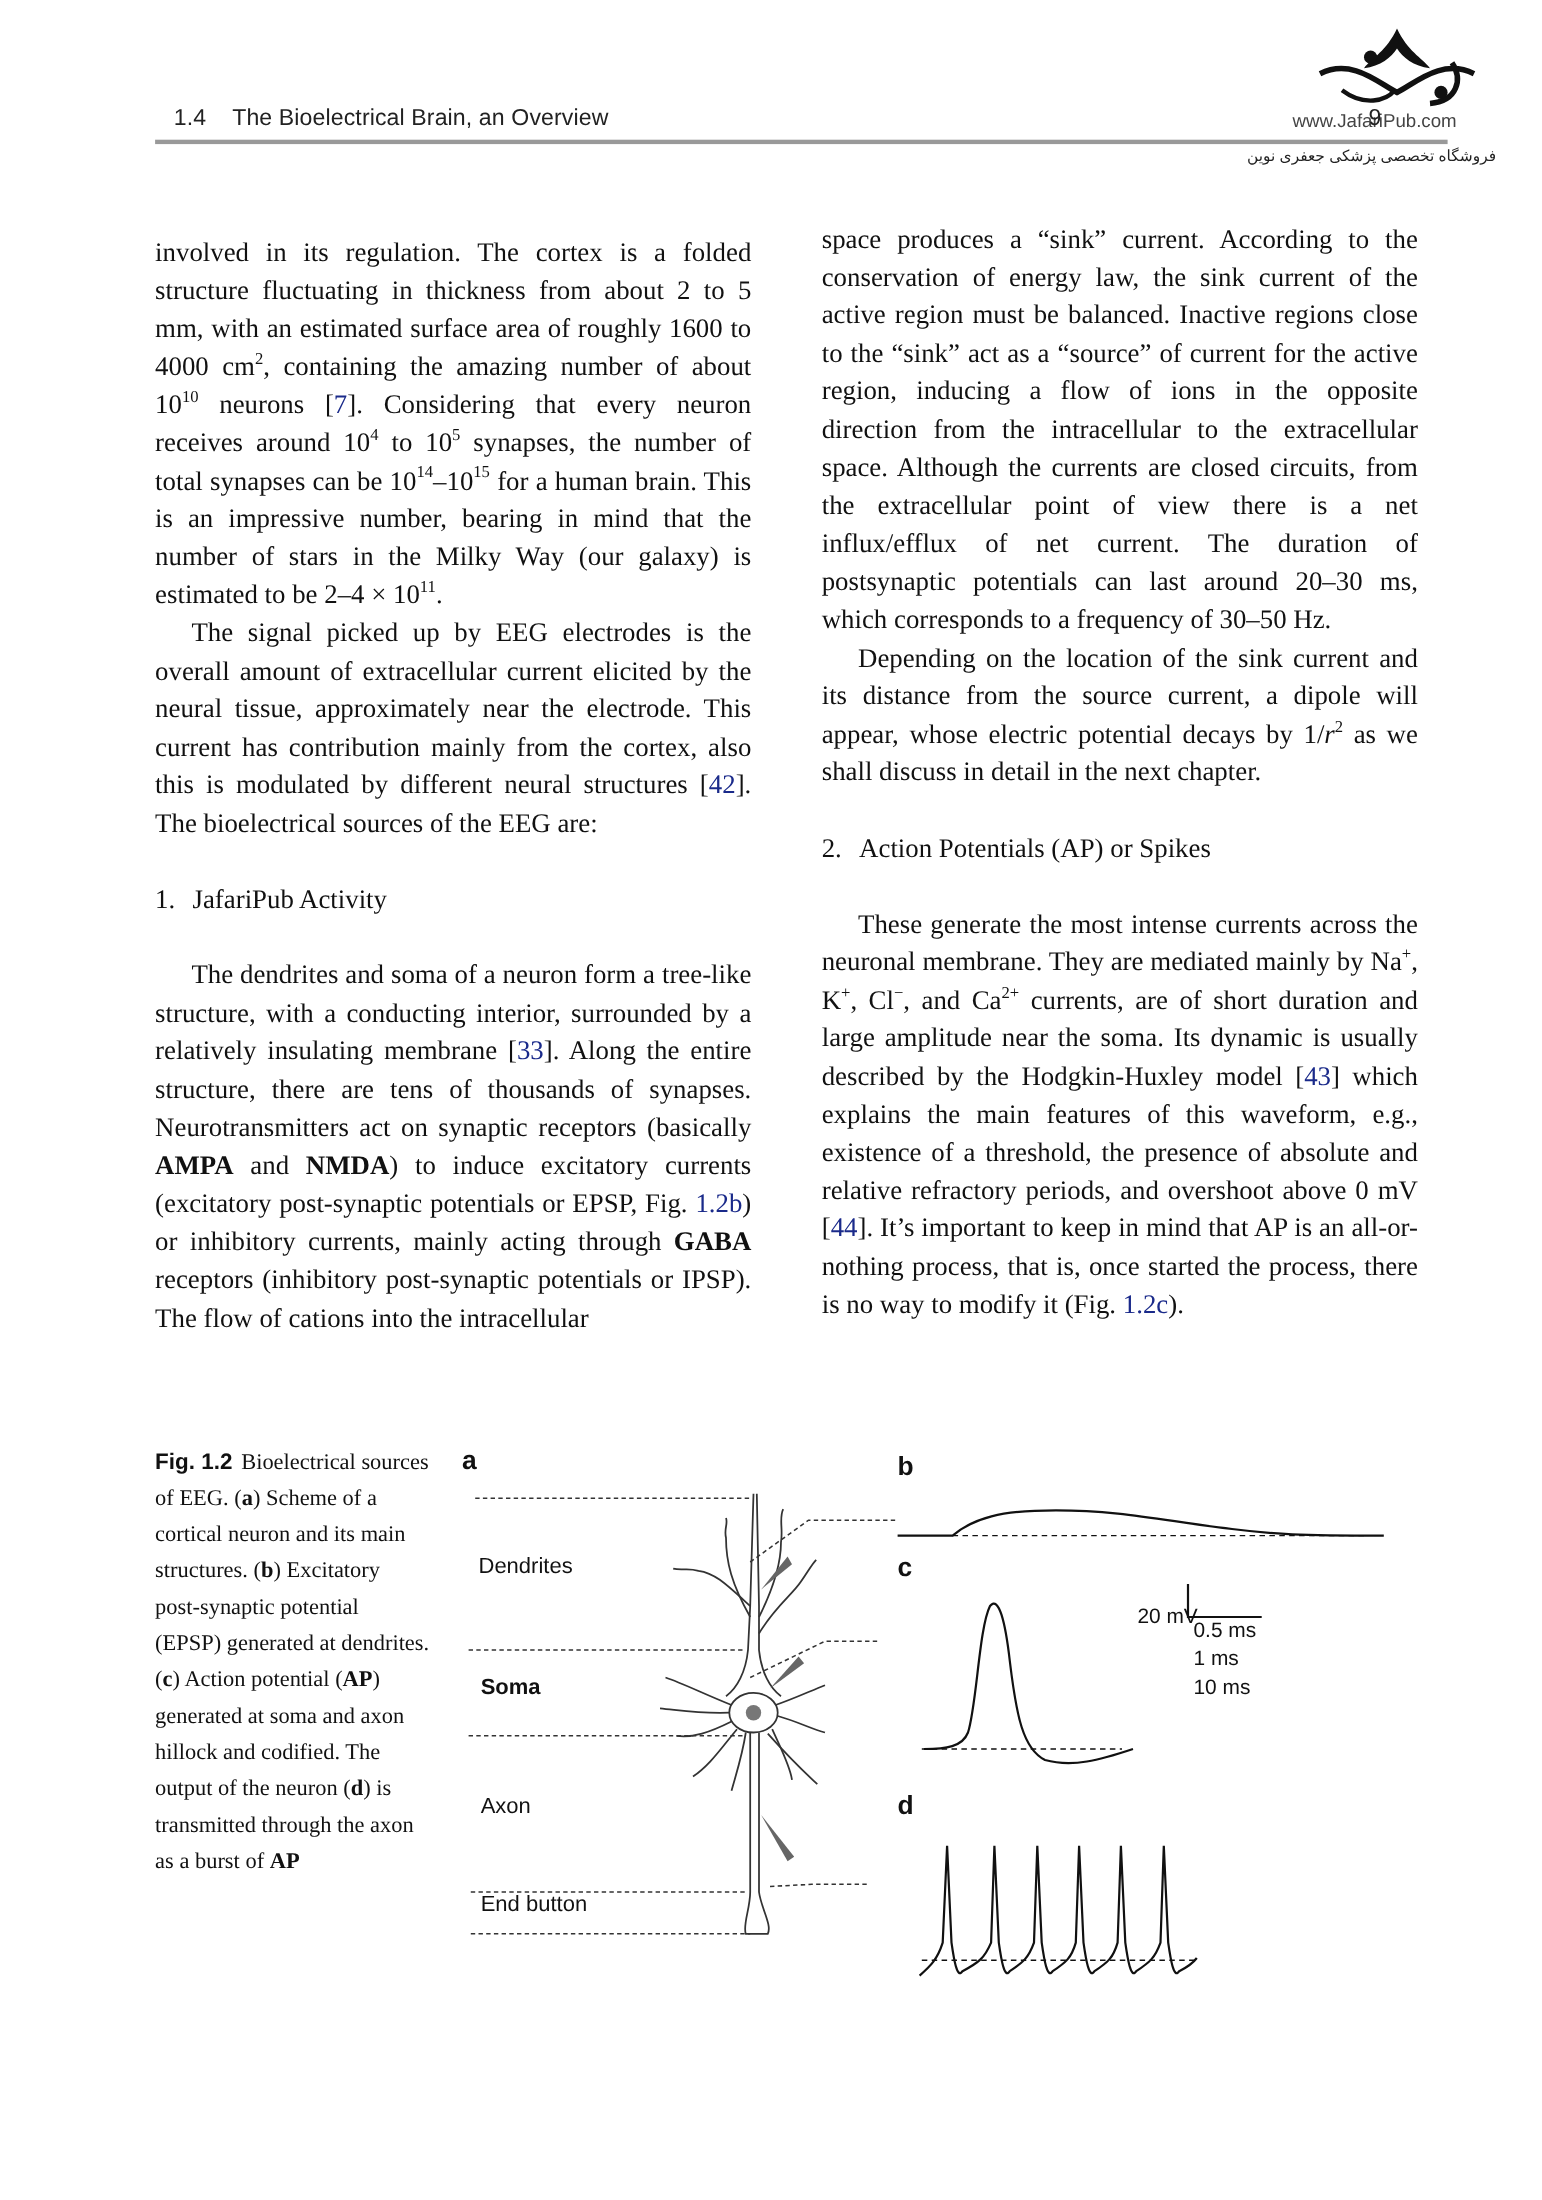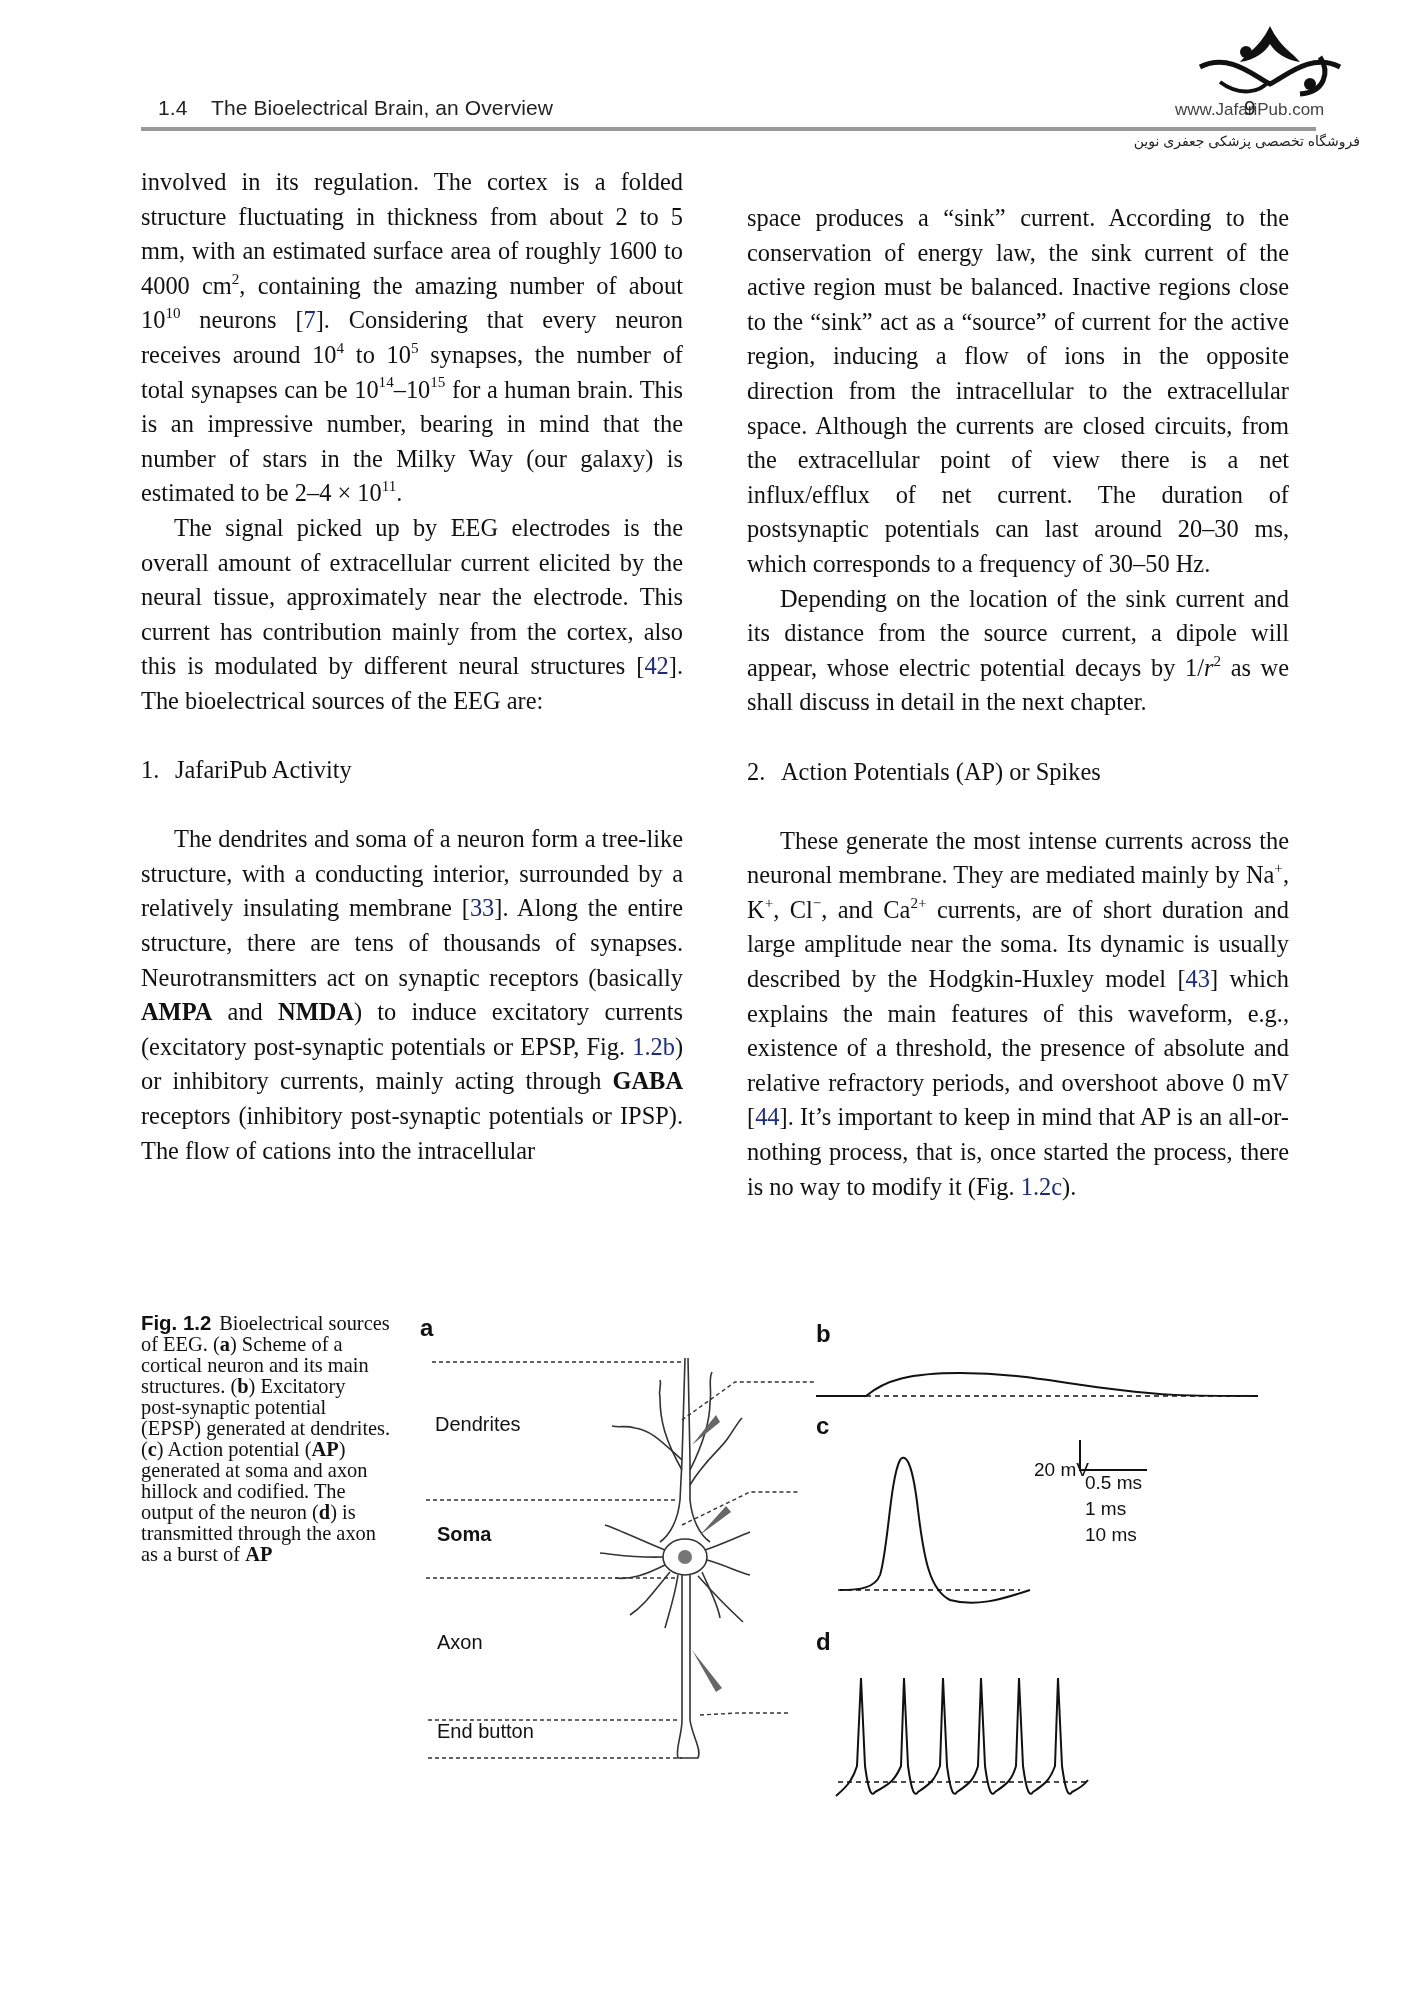--- a/index.html
+++ b/index.html
@@ -11,33 +11,33 @@
   .running-head { position:absolute; left:141px; top:96px; font-size:21px; color:#222; letter-spacing:0.1px; }
   .running-head .num { margin-right:18px;margin-left:17px; }
   .head-rule { position:absolute; left:141px; top:127px; width:1175px; height:4px; background:#999; }
   .page-num { position:absolute; left:1244px; top:96px; font-size:21px; color:#222; }
   .logo { position:absolute; left:1160px; top:22px; width:220px; height:100px; }
   .logo-url { position:absolute; left:1175px; top:100px; font-size:17px; color:#444; }
   .logo-fa { position:absolute; left:1120px; top:133px; font-size:14px; color:#222; direction:rtl; width:240px; text-align:right; }
 
   
   .col { position:absolute; top:165px; width:542px; font-size:24.4px; line-height:34.6px; text-align:justify; }
-  .col-left { left:141px; }
+  .col-left { left:141px;margin-top:48px; }
   .col-right { left:747px;margin-top:36px; }
   .col p { margin:0; }
   .col p.indent { text-indent:33px; }
   .col .gap { height:34.6px; }
   .col .list-head { margin:0; }
   .col .list-head .n { display:inline-block; width:34px; }
   .cite { color:#1a2a8a; }
   sup { font-size:62%; line-height:0; vertical-align:super; position:relative; top:-1px; }
   b { font-weight:bold; }
 
   
-  .caption { position:absolute; left:141px; top:1313px; width:250px; font-size:20.4px; line-height:21px; }
+  .caption { position:absolute; left:141px; top:1313px; width:250px; font-size:20.4px; line-height:33px; }
   .caption .figlabel { font-family:"Liberation Sans","DejaVu Sans",sans-serif; font-weight:bold; margin-right:8px; }
   .fig { position:absolute; left:420px; top:1310px; width:870px; height:520px; }
   .fig svg { position:absolute; left:0; top:0; }
   .panel-label { position:absolute; font-family:"Liberation Sans","DejaVu Sans",sans-serif; font-weight:bold; font-size:24px; }
   .region-label { position:absolute; font-family:"Liberation Sans","DejaVu Sans",sans-serif; font-size:20px; color:#111; }
   .scale-label { position:absolute; font-family:"Liberation Sans","DejaVu Sans",sans-serif; font-size:19px; color:#111; line-height:26px; }
 </style>
 </head>
 <body>
 

